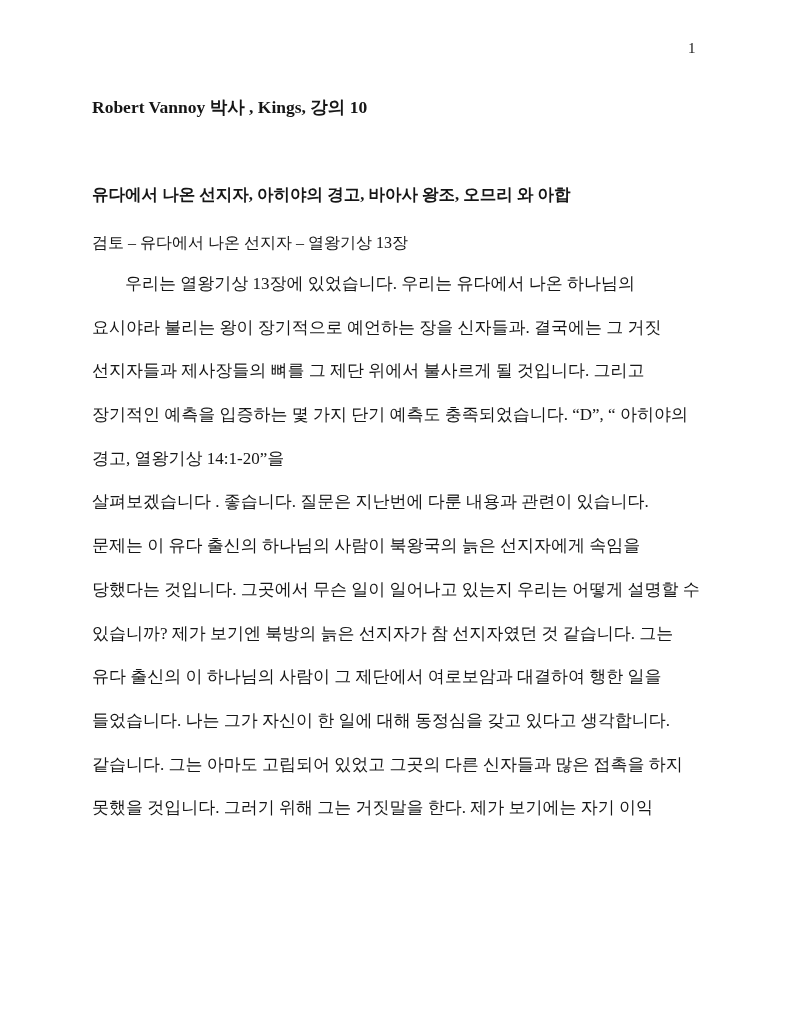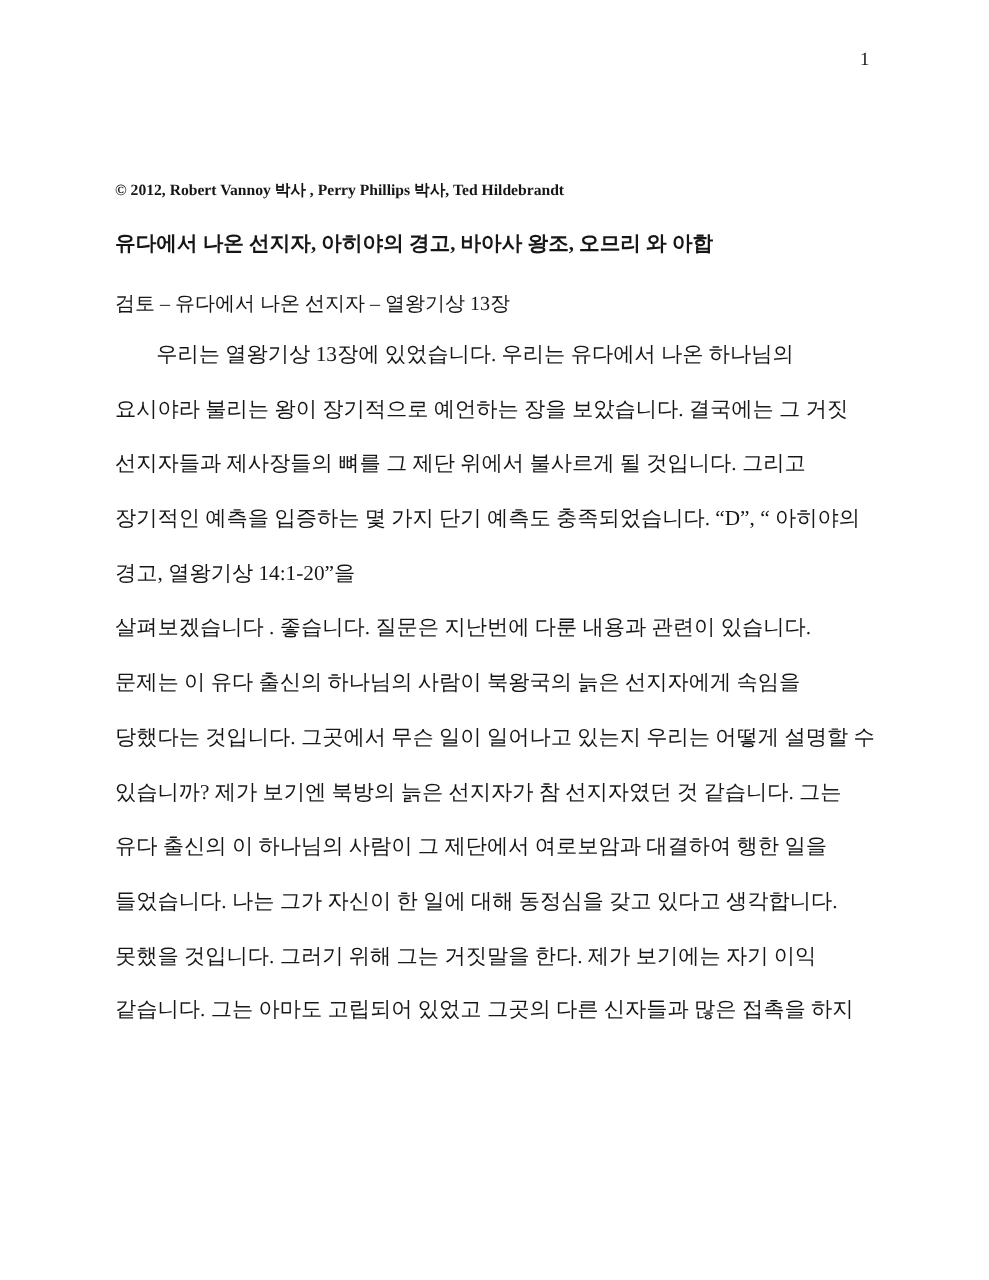--- a/index.html
+++ b/index.html
@@ -69,31 +69,31 @@
   }
   .body-line.indent {
     padding-left: 33px;
   }
 </style>
 </head>
 <body>
 
 <div class="page">
   <div class="page-number">1</div>
-  <div class="doc-copyright">© 2012, Robert Vannoy 박사 , Perry Phillips 박사, Ted Hildebrandt</div>
+  <div class="doc-title">Robert Vannoy 박사 , Kings, 강의 10</div>
   <div class="doc-heading">유다에서 나온 선지자, 아히야의 경고, 바아사 왕조, 오므리 와 아합</div>
   <div class="doc-subheading">검토 – 유다에서 나온 선지자 – 열왕기상 13장</div>
   <div class="doc-body">
       <div class="body-line indent">우리는 열왕기상 13장에 있었습니다. 우리는 유다에서 나온 하나님의</div>
-      <div class="body-line">요시야라 불리는 왕이 장기적으로 예언하는 장을 보았습니다. 결국에는 그 거짓</div>
+      <div class="body-line">요시야라 불리는 왕이 장기적으로 예언하는 장을 신자들과. 결국에는 그 거짓</div>
       <div class="body-line">선지자들과 제사장들의 뼈를 그 제단 위에서 불사르게 될 것입니다. 그리고</div>
       <div class="body-line">장기적인 예측을 입증하는 몇 가지 단기 예측도 충족되었습니다. “D”, “ 아히야의</div>
       <div class="body-line">경고, 열왕기상 14:1-20”을</div>
       <div class="body-line">살펴보겠습니다 .  좋습니다. 질문은 지난번에 다룬 내용과 관련이 있습니다.</div>
       <div class="body-line">문제는 이 유다 출신의 하나님의 사람이 북왕국의 늙은 선지자에게 속임을</div>
       <div class="body-line">당했다는 것입니다. 그곳에서 무슨 일이 일어나고 있는지 우리는 어떻게 설명할 수</div>
       <div class="body-line">있습니까? 제가 보기엔 북방의 늙은 선지자가 참 선지자였던 것 같습니다. 그는</div>
       <div class="body-line">유다 출신의 이 하나님의 사람이 그 제단에서 여로보암과 대결하여 행한 일을</div>
       <div class="body-line">들었습니다. 나는 그가 자신이 한 일에 대해 동정심을 갖고 있다고 생각합니다.</div>
+      <div class="body-line">같습니다. 그는 아마도 고립되어 있었고 그곳의 다른 신자들과 많은 접촉을 하지</div>
       <div class="body-line">못했을 것입니다. 그러기 위해 그는 거짓말을 한다. 제가 보기에는 자기 이익</div>
-      <div class="body-line">같습니다. 그는 아마도 고립되어 있었고 그곳의 다른 신자들과 많은 접촉을 하지</div>
     </div>
 </div>
 
 </body></html>

